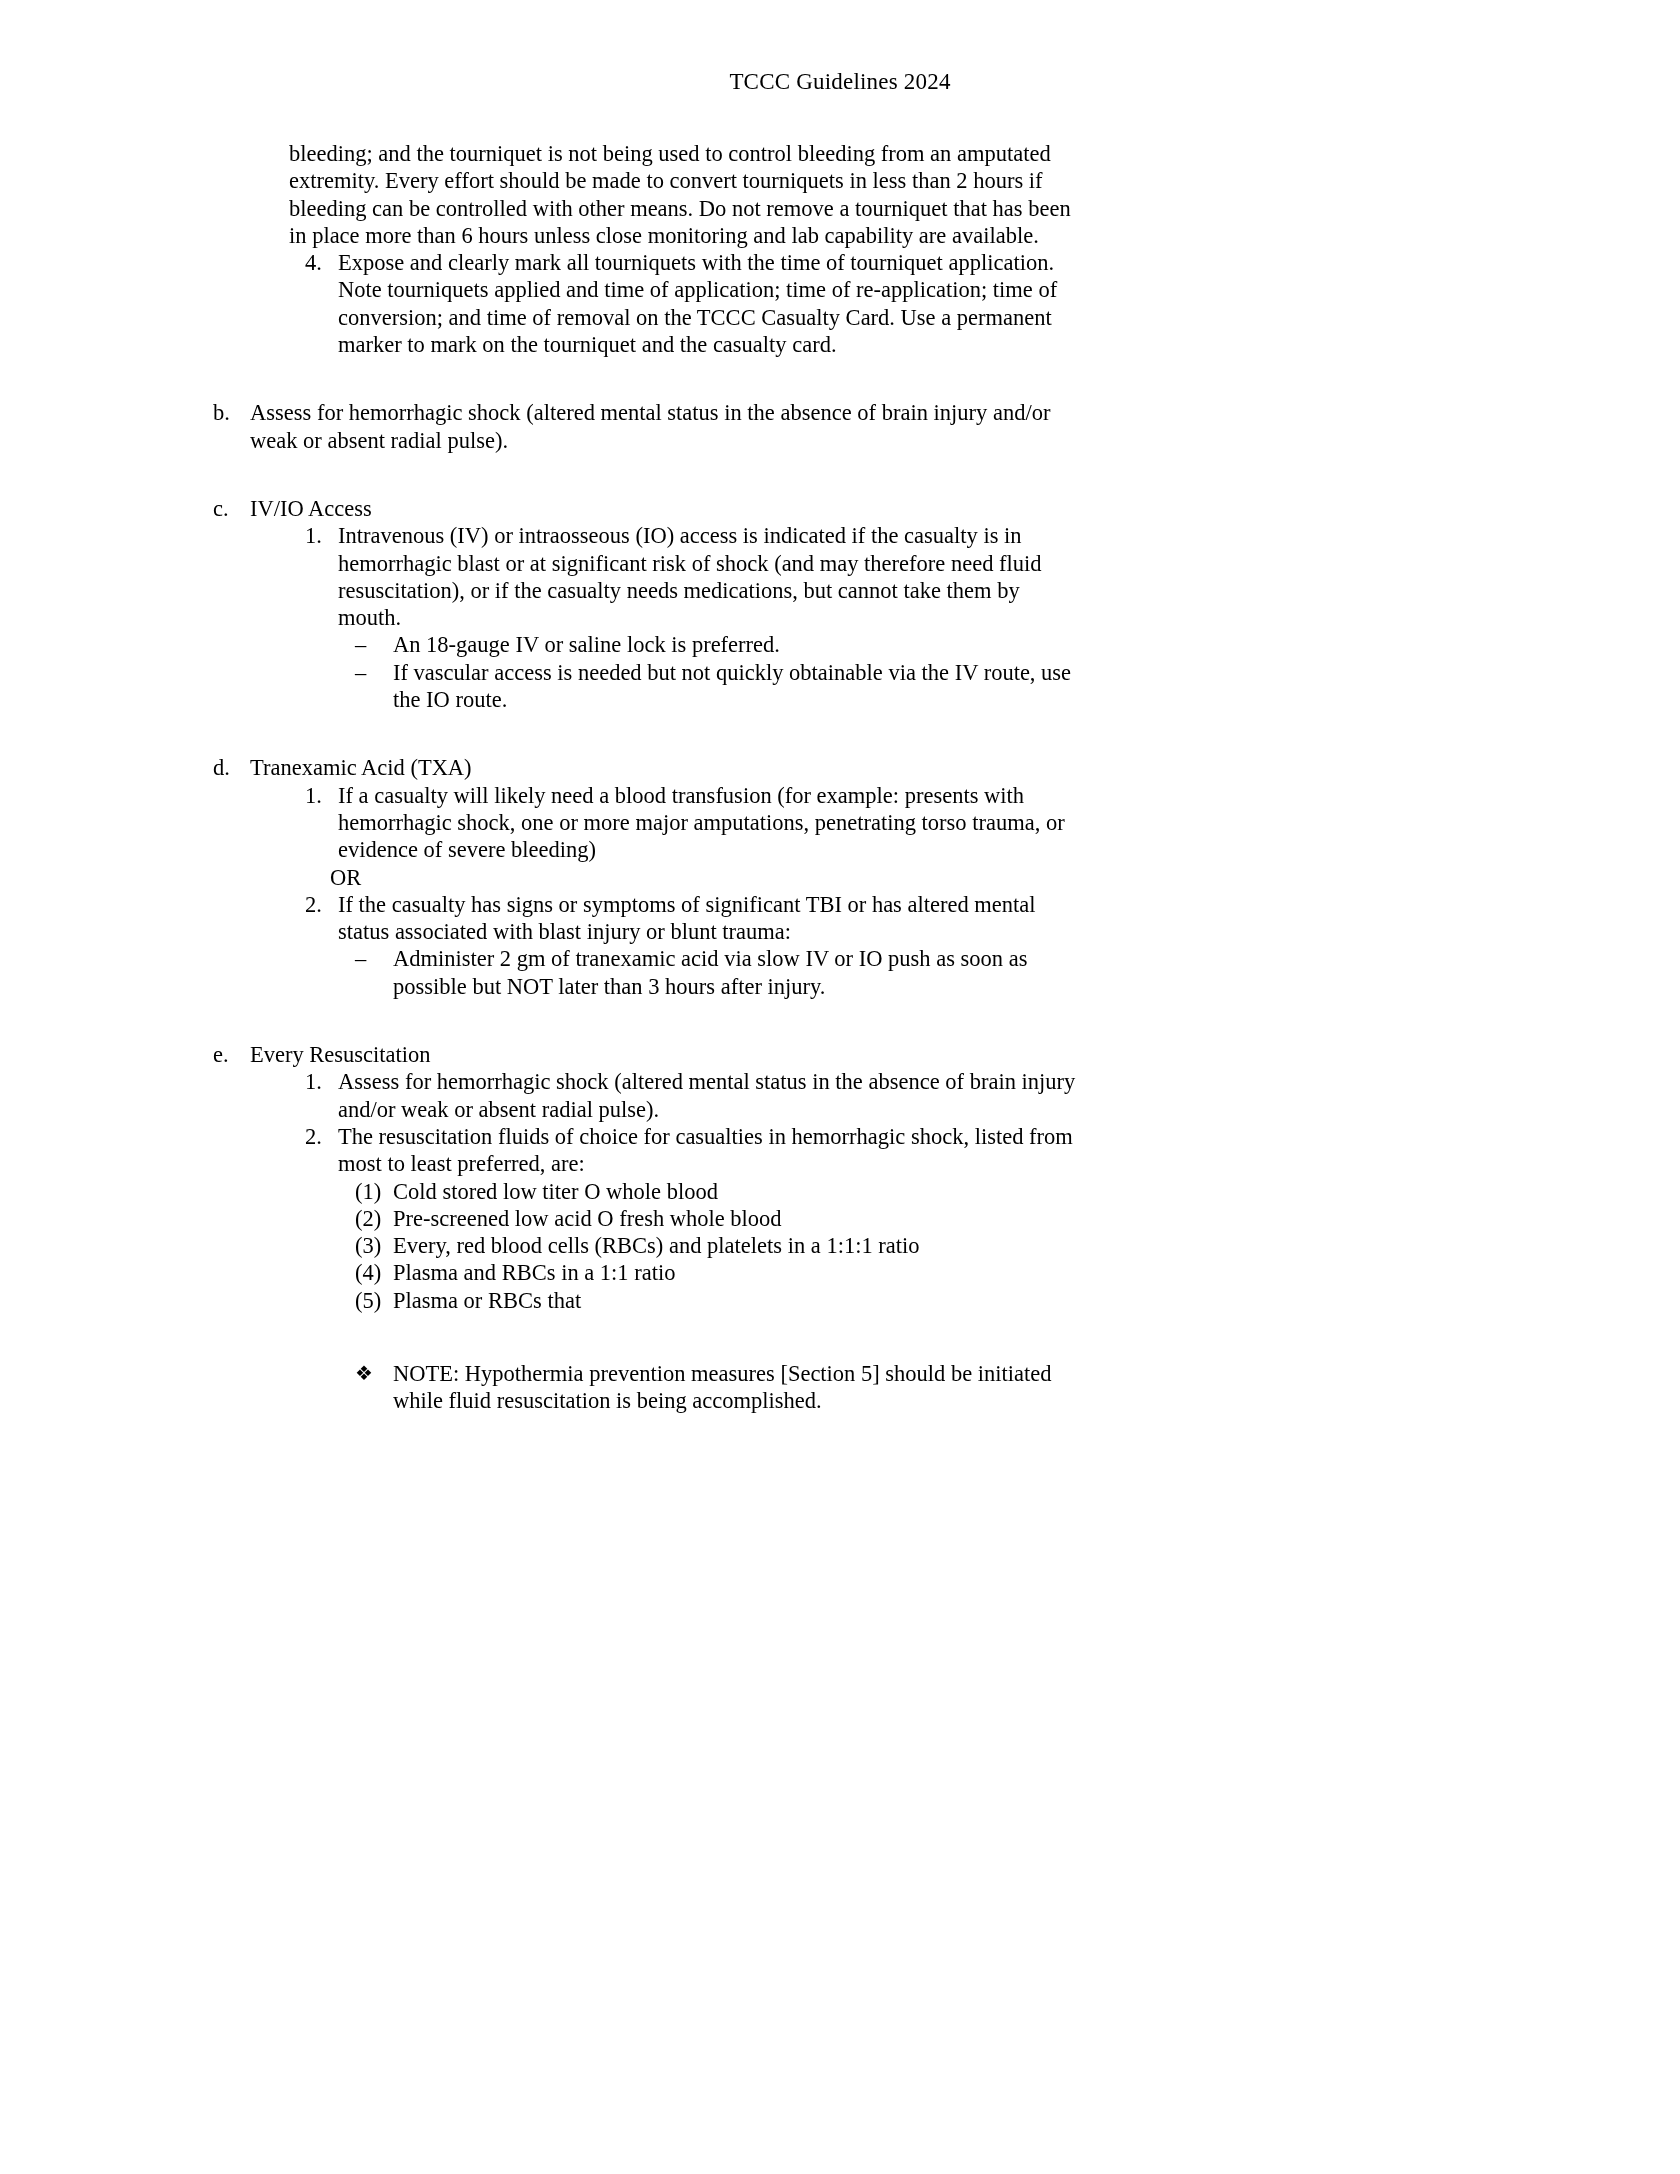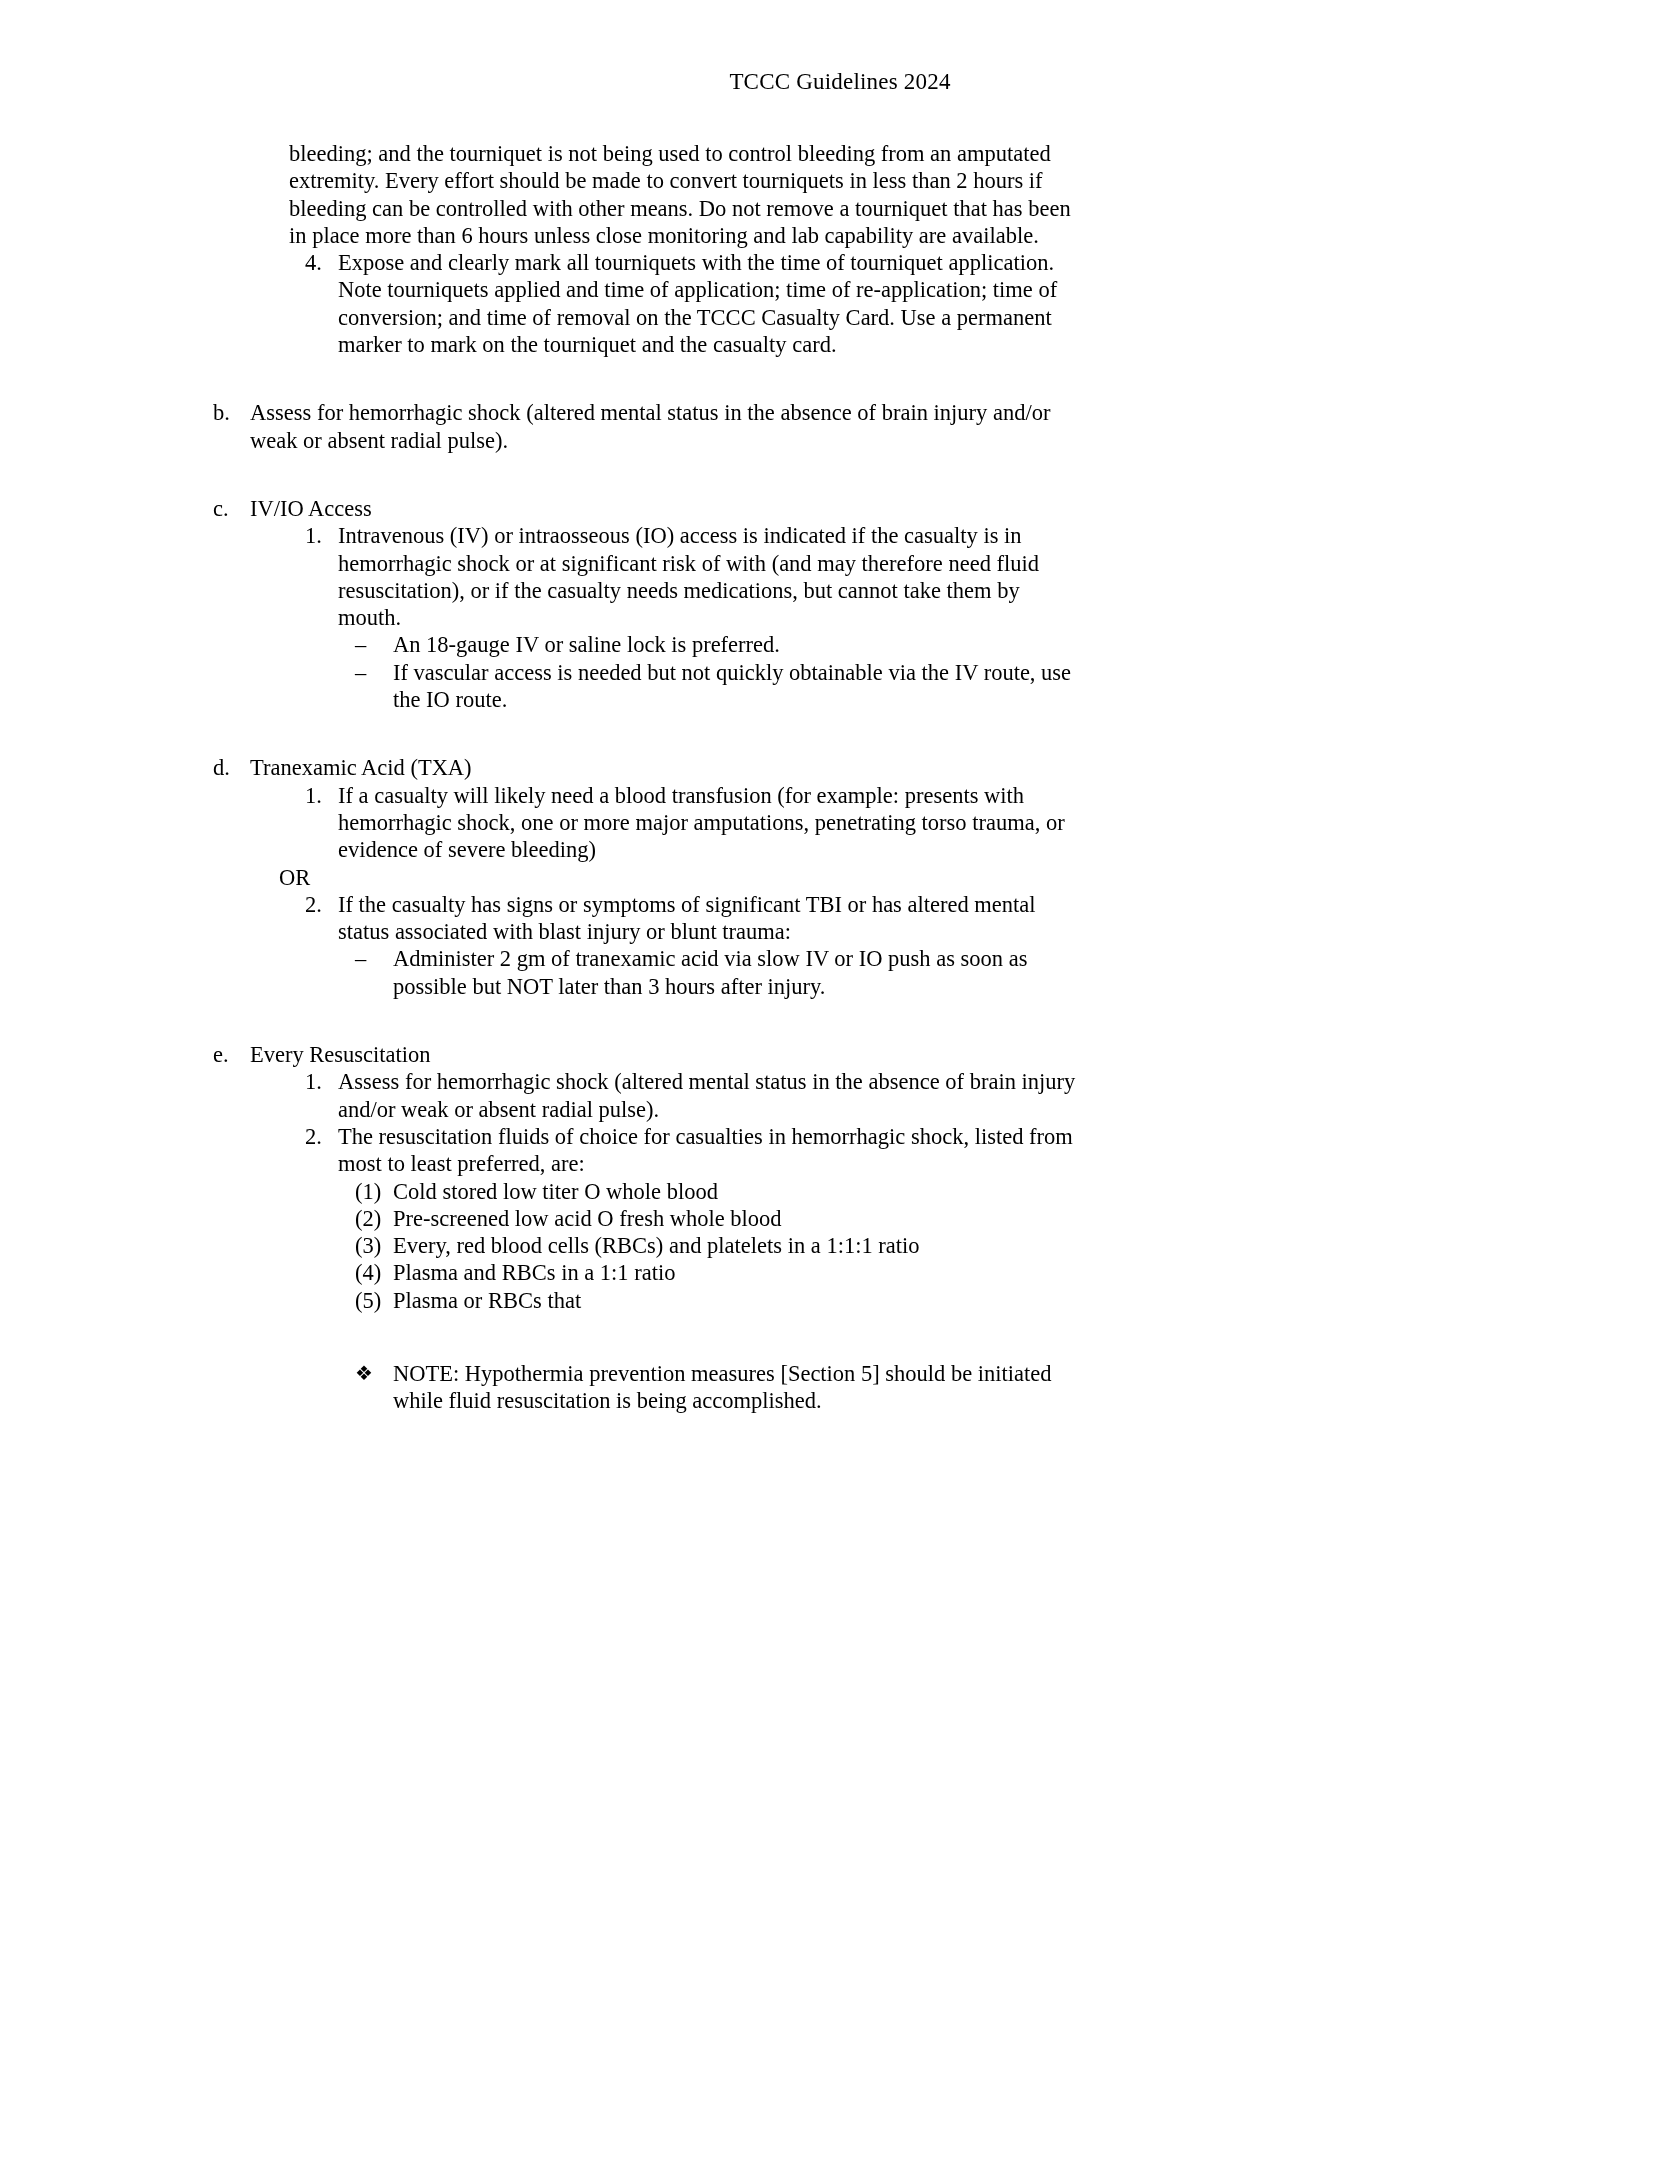--- a/index.html
+++ b/index.html
@@ -68,21 +68,21 @@
 
   
   .lvl-dash { margin-left: 142px; }
   .lvl-dash > .marker { width: 38px; }
 
   .lvl-paren { margin-left: 142px; }
   .lvl-paren > .marker { width: 38px; }
 
   
   .or-line {
-    margin-left: 66px;
+    margin-left: 117px;
   }
 
   
   .lvl-note { margin-left: 142px; }
   .lvl-note > .marker {
     width: 38px;
     font-family: "DejaVu Sans", sans-serif;
     font-size: 20px;
     line-height: 27.3px;
   }
@@ -116,21 +116,21 @@
 
     <div class="gap-lg"></div>
 
     <div class="row lvl-letter">
       <div class="marker">c.</div>
       <div class="body-text">IV/IO Access</div>
     </div>
 
     <div class="row lvl-num">
       <div class="marker">1.</div>
-      <div class="body-text">Intravenous (IV) or intraosseous (IO) access is indicated if the casualty is in hemorrhagic shock or at significant risk of with (and may therefore need fluid resuscitation), or if the casualty needs medications, but cannot take them by mouth.</div>
+      <div class="body-text">Intravenous (IV) or intraosseous (IO) access is indicated if the casualty is in hemorrhagic blast or at significant risk of shock (and may therefore need fluid resuscitation), or if the casualty needs medications, but cannot take them by mouth.</div>
     </div>
 
     <div class="row lvl-dash">
       <div class="marker">–</div>
       <div class="body-text">An 18-gauge IV or saline lock is preferred.</div>
     </div>
 
     <div class="row lvl-dash">
       <div class="marker">–</div>
       <div class="body-text">If vascular access is needed but not quickly obtainable via the IV route, use the IO route.</div>

